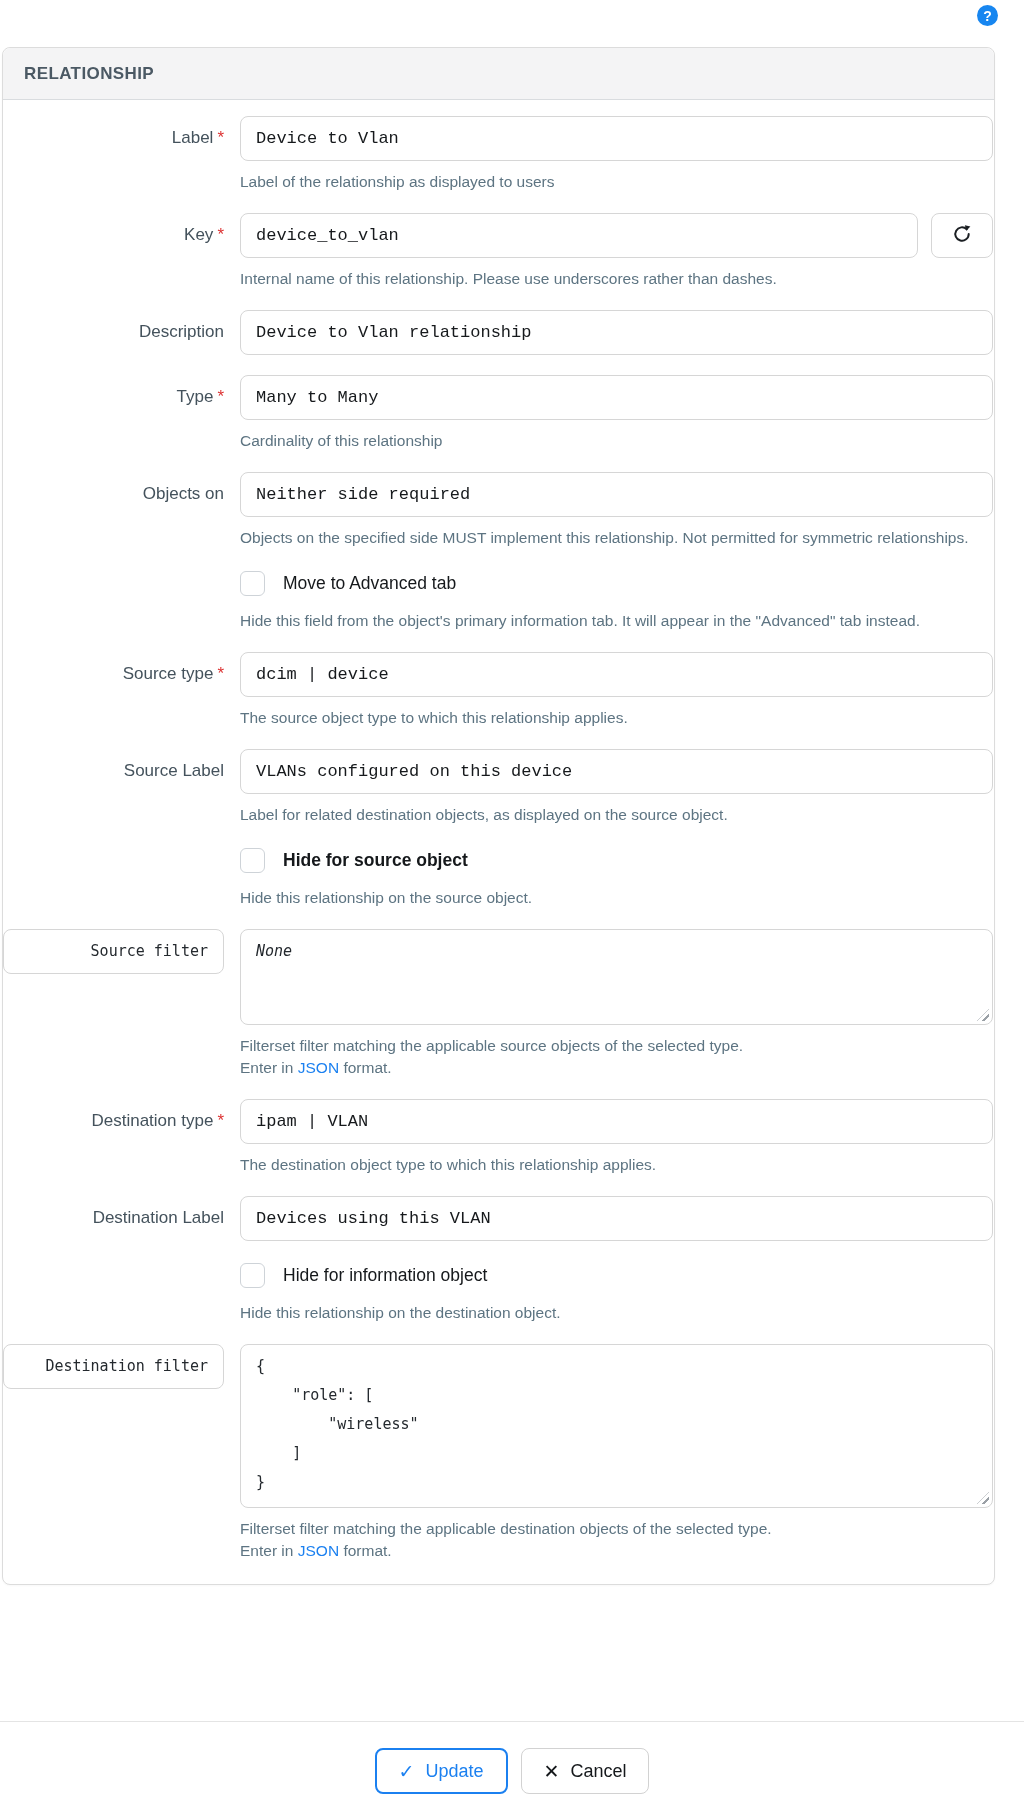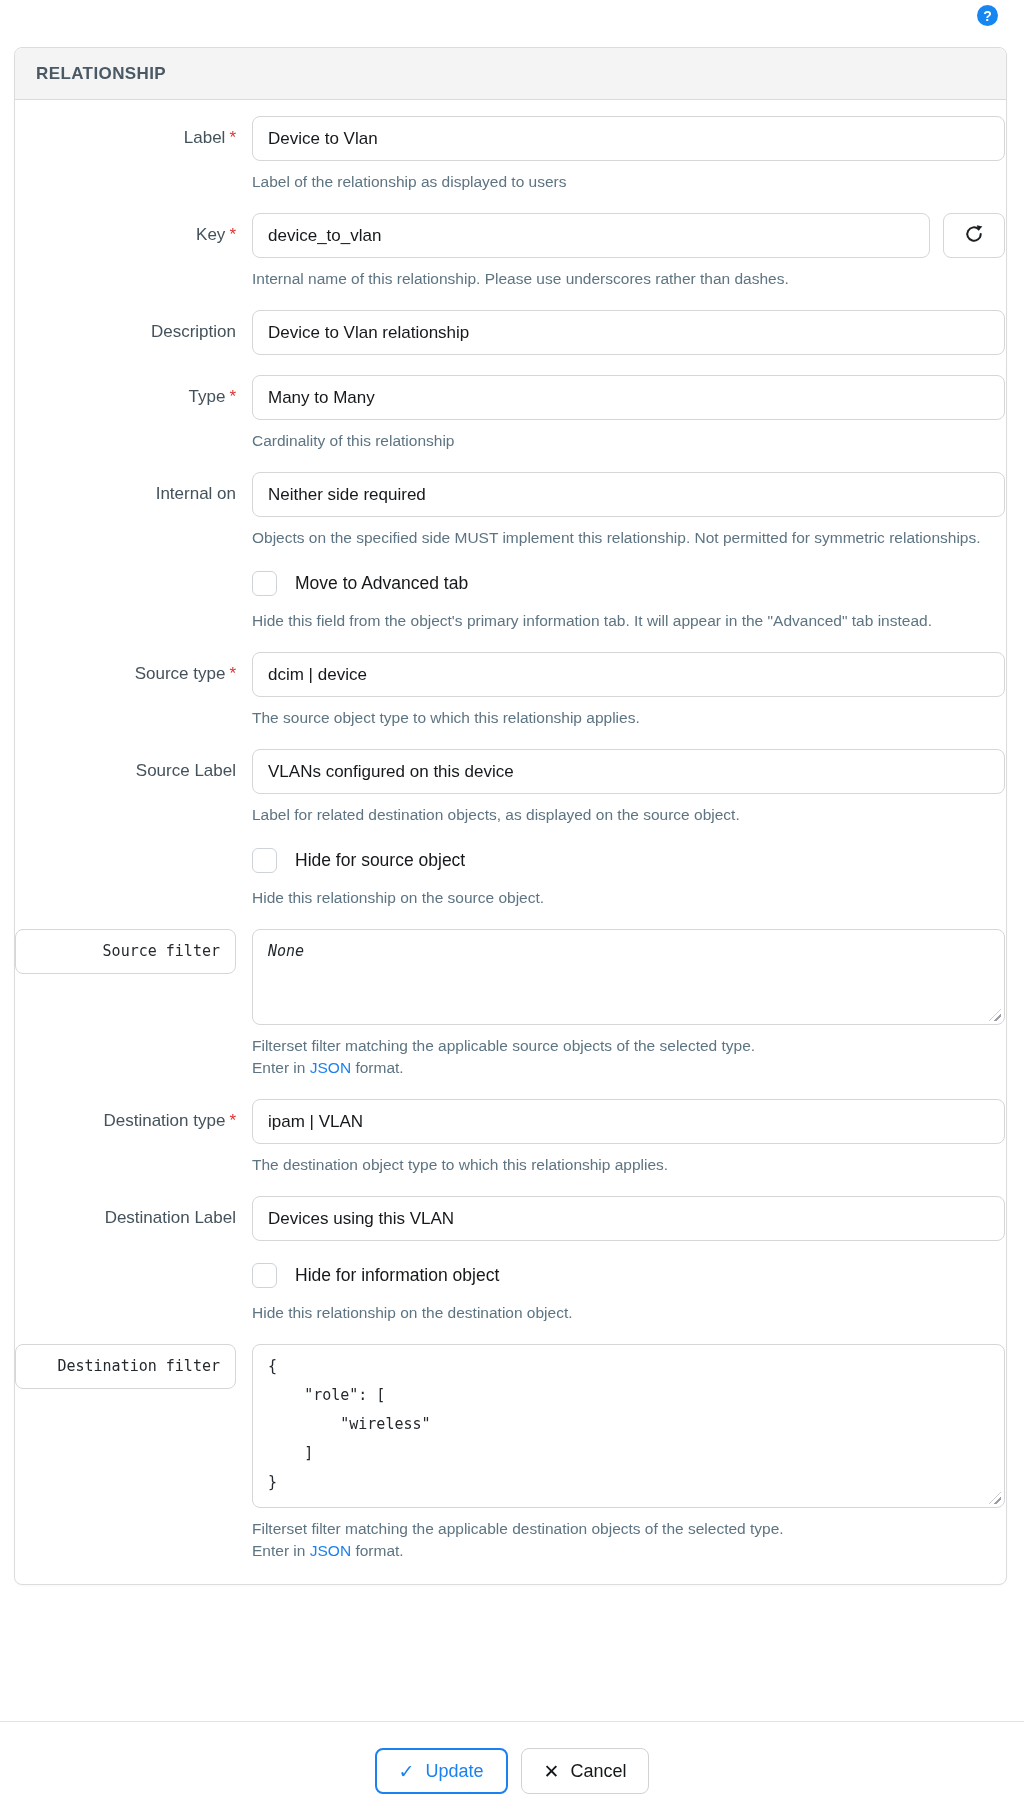--- a/index.html
+++ b/index.html
@@ -7,38 +7,38 @@
     font-family:"Liberation Sans", sans-serif; color:#1b1f23; }
 
   .page { position:relative; width:1024px; height:1802px; }
 
   
   .help-bubble { position:absolute; top:5px; left:977px; width:21px; height:21px;
     border-radius:50%; background:#1786f0; color:#fff; font-weight:bold;
     font-size:14px; display:flex; align-items:center; justify-content:center; cursor:pointer; }
 
   
-  .panel { position:absolute; top:47px; left:14px; width:993px;
+  .panel { position:absolute; top:47px; left:2px; width:993px;
     border:1px solid #dcdcdc; border-radius:8px; background:#fff;
     box-shadow:0 1px 2px rgba(0,0,0,.03); }
   .panel-header { background:#f4f4f5; border-bottom:1px solid #d9dcdf;
     border-radius:8px 8px 0 0; padding:16px 21px 15px; }
   .panel-title { font-size:17px; font-weight:700; color:#4b5964; letter-spacing:.4px; }
   .panel-body { padding:16px 16px 22px 0; }
 
   
   .form-row { display:grid; grid-template-columns:221px 753px; column-gap:16px;
     align-items:start; margin-bottom:20px; }
   .lbl { text-align:right; font-size:17px; color:#44525c; padding-top:11px; line-height:1.25; }
   .lbl .req { color:#dc3232; margin-left:4px; }
   .lbl.ta { padding-top:7px; }
 
   .txt { width:100%; height:45px; border:1px solid #d6d6d6; border-radius:8px;
     background:#fff; padding:0 15px; font-size:17px; color:#16191c;
-    font-family:Liberation Sans, sans-serif; outline:none; }
+    font-family:Liberation Mono, monospace; outline:none; }
 
   .input-group { display:flex; gap:13px; }
   .input-group .txt { flex:1; }
   .btn-refresh { width:62px; height:45px; border:1px solid #d6d6d6; border-radius:8px;
     background:#fff; display:flex; align-items:center; justify-content:center; cursor:pointer; }
 
   .hint { font-size:15.5px; color:#5d7482; margin-top:10px; line-height:22px; }
   .hint a { color:#1b80f0; text-decoration:none; cursor:pointer; }
 
   
@@ -131,21 +131,21 @@
           <span>Type</span><span class="req">*</span>
         </div>
         <div>
           <input class="txt" type="text" value="Many to Many" style="">
           <div class="hint">Cardinality of this relationship</div>
         </div>
       </div>
 
       <div class="form-row">
         <div class="lbl">
-          <span>Internal on</span>
+          <span>Objects on</span>
         </div>
         <div>
           <input class="txt" type="text" value="Neither side required" style="">
           <div class="hint">Objects on the specified side MUST implement this relationship. Not permitted for symmetric relationships.</div>
         </div>
       </div>
 
       <div class="form-row" style="margin-bottom:0;">
         <div class="lbl"></div>
         <div>
@@ -173,21 +173,21 @@
       <div class="form-row">
         <div class="lbl">
           <span>Source Label</span>
         </div>
         <div>
           <input class="txt" type="text" value="VLANs configured on this device" style="">
           <div class="hint">Label for related destination objects, as displayed on the source object.</div>
         </div>
       </div>
 
-      <div class="form-row" style="margin-bottom:0;">
+      <div class="form-row" style="margin-bottom:0;font-weight:bold;">
         <div class="lbl"></div>
         <div>
           <div class="cb-row">
             <span class="checkbox"></span>
             <span class="cb-label">Hide for source object</span>
           </div>
         </div>
       </div>
       <div class="form-row cb-hint-row">
         <div class="lbl"></div>

